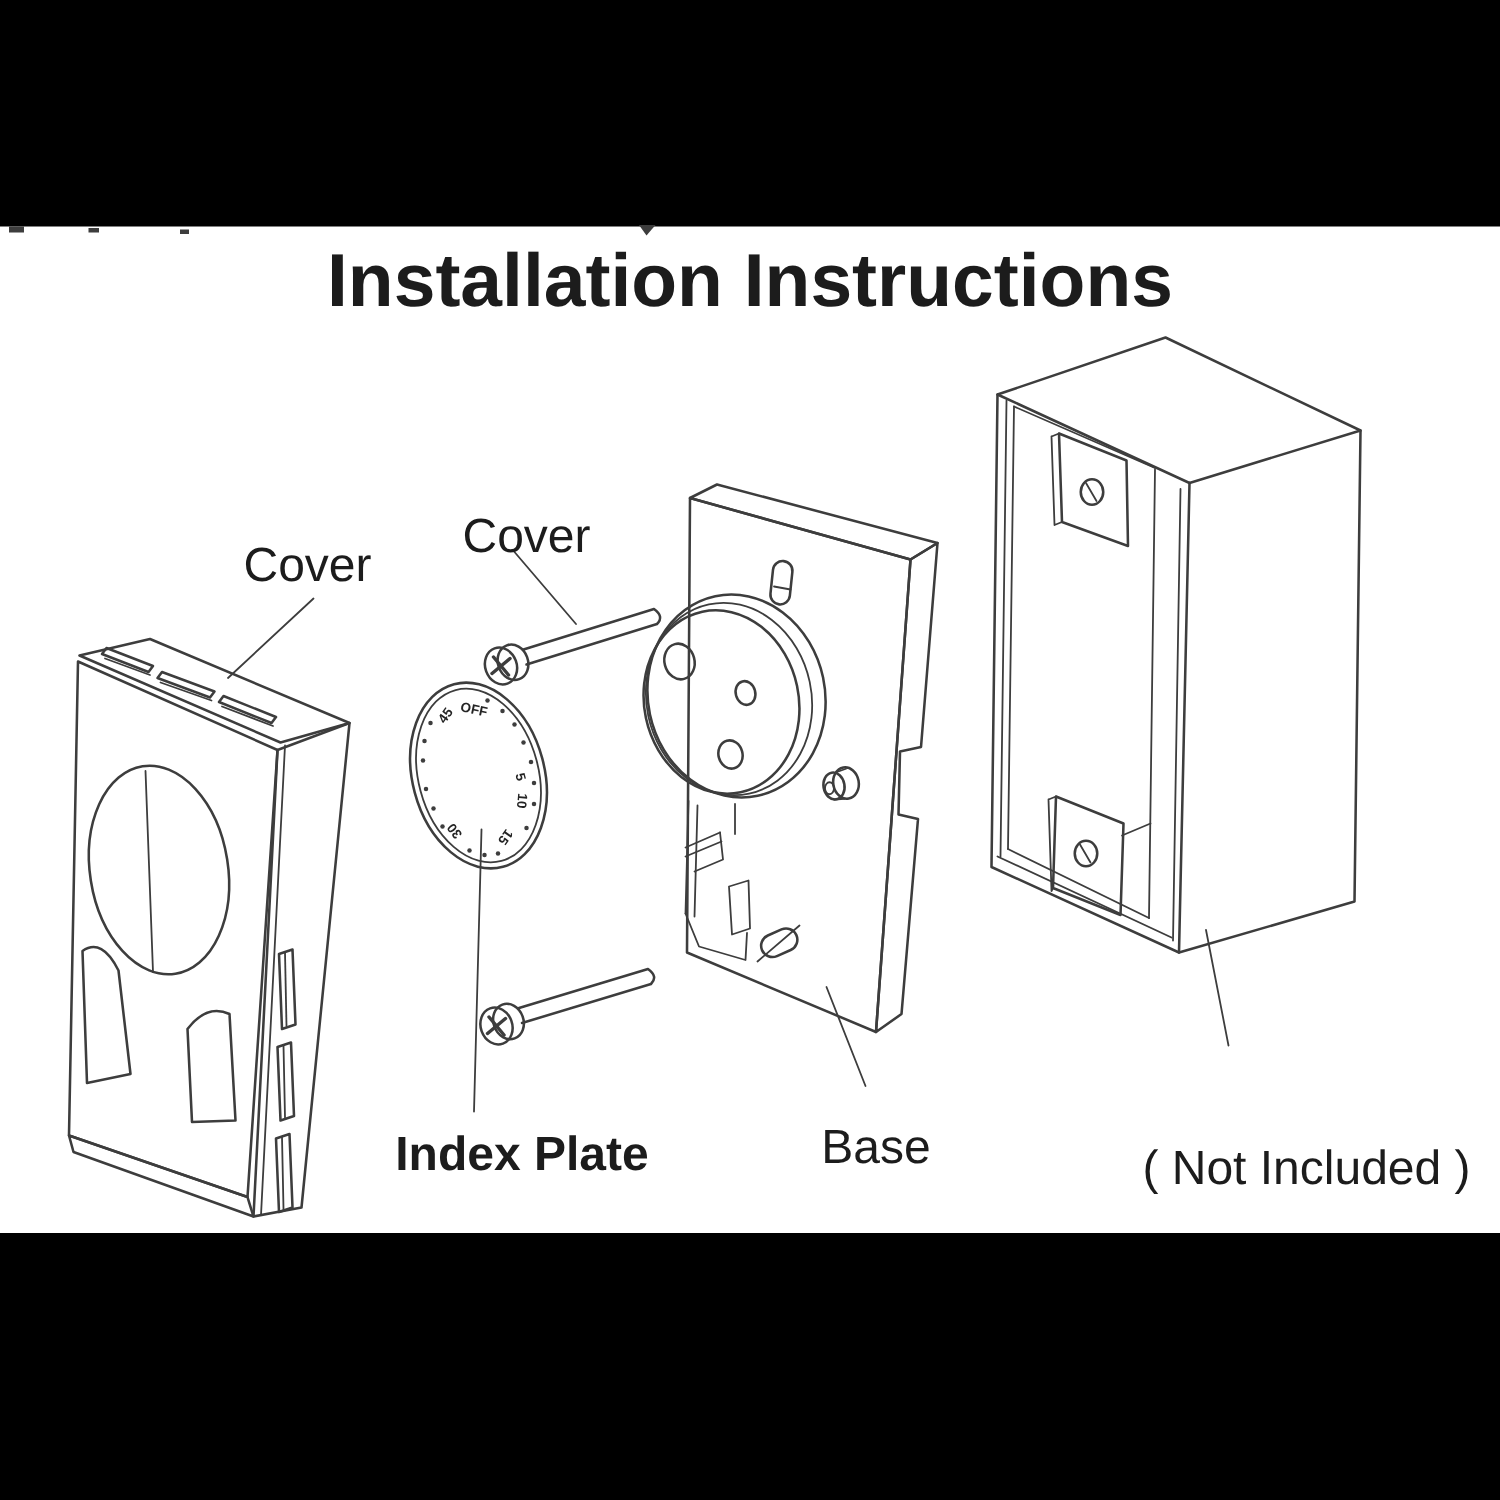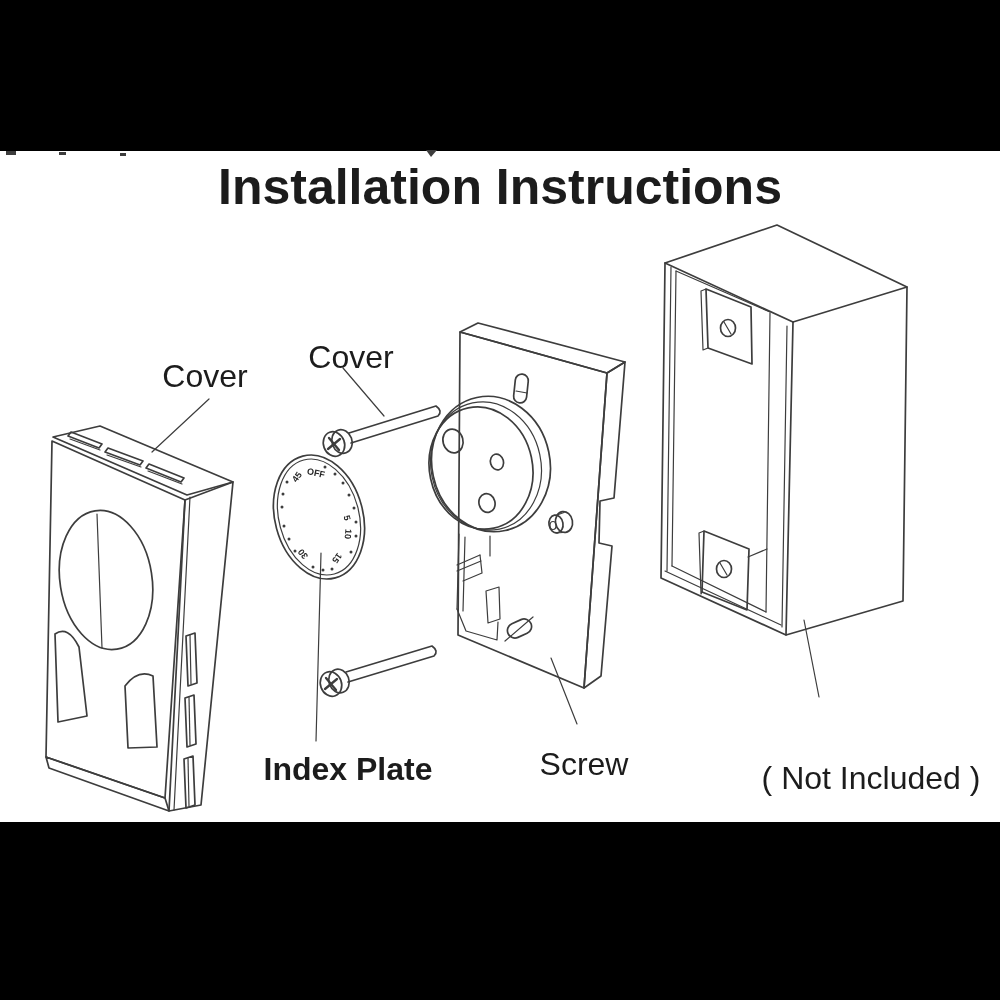--- a/index.html
+++ b/index.html
@@ -183,17 +183,17 @@
         <path class="ln thin" d="M720,563 L727,575"></path>
         <path class="ln thin" d="M748,557 L767,549"></path>
       </g>
     </g>
     <path class="ln thin" d="M804,620 L819,697"></path>
   </svg>
 
   <div class="lbl" style="left:205px;top:357px;">Cover</div>
   <div class="lbl" style="left:351px;top:338px;">Cover</div>
   <div class="lbl" style="left:348px;top:750px;font-weight:bold;">Index Plate</div>
-  <div class="lbl" style="left:584px;top:745px;">Screw</div>
+  <div class="lbl" style="left:584px;top:745px;">Base</div>
   <div class="lbl" style="left:871px;top:759px;">( Not Included )</div>
 
   <div id="bar-bottom" class="bar"></div>
 </div>
 
 </body></html>

